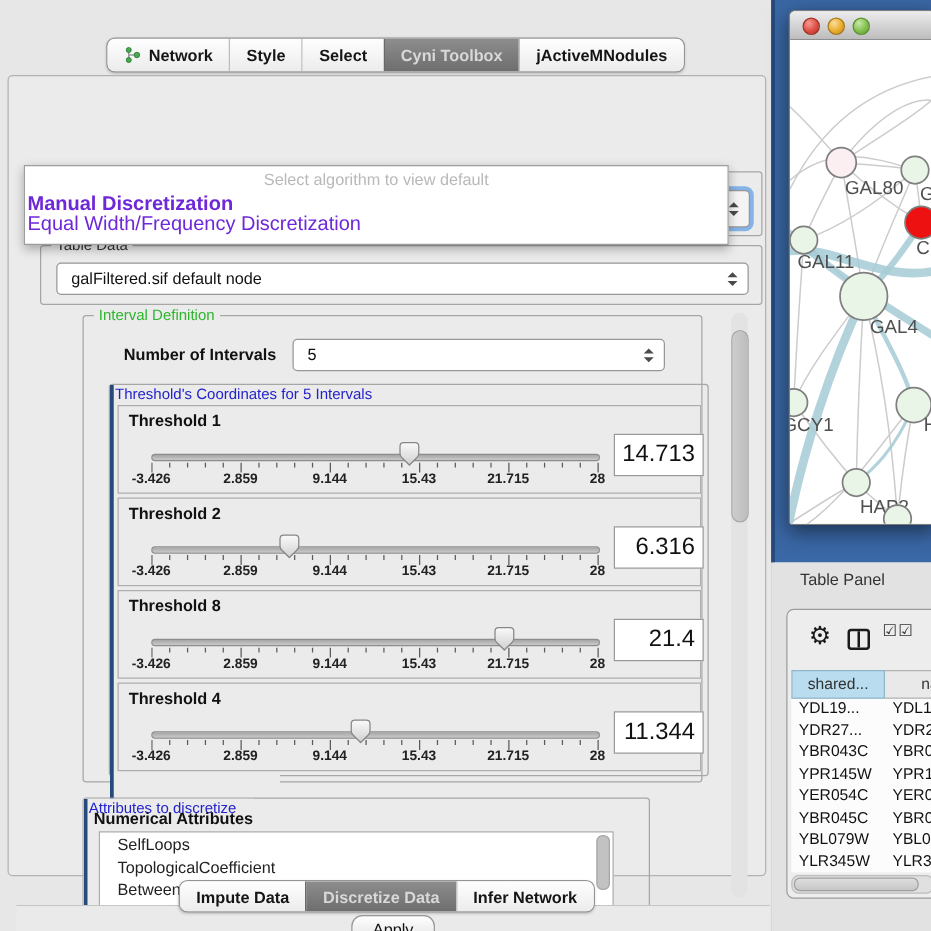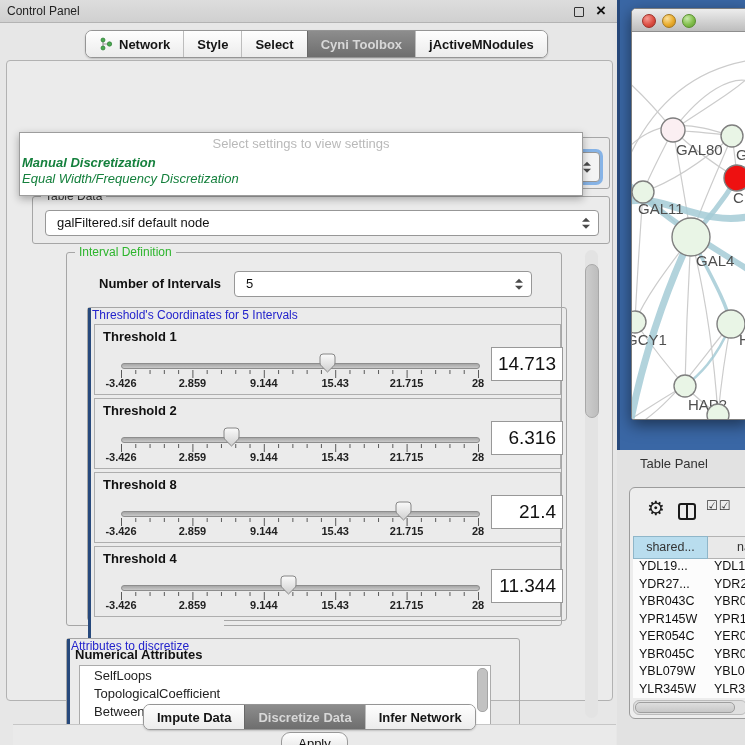--- a/index.html
+++ b/index.html
@@ -26,21 +26,21 @@
   .g-disc{left:14px;top:77px;width:576px;height:50px;}
   .combo{position:absolute;background:#fff;border:1px solid #979797;border-radius:4px;}
   .combo-text{position:absolute;left:11px;top:0;font-size:13px;color:#111;line-height:24px;white-space:nowrap;}
   .spin{position:absolute;right:8px;top:50%;transform:translateY(-50%);width:8px;}
   .spin .up{display:block;width:0;height:0;border-left:4px solid transparent;border-right:4px solid transparent;border-bottom:4.5px solid #4a4a4a;margin-bottom:2.5px;}
   .spin .dn{display:block;width:0;height:0;border-left:4px solid transparent;border-right:4px solid transparent;border-top:4.5px solid #4a4a4a;}
   .combo.algo{left:20px;top:92px;width:572px;height:28px;background:#f4f4f4;}
   .popup{position:absolute;left:13px;top:72px;width:562px;height:62px;background:#fff;border:1px solid #9d9d9d;
          box-shadow:0 3px 8px rgba(0,0,0,.30);z-index:40;}
   .p-prompt{position:absolute;left:0;top:3px;width:100%;text-align:center;font-size:13px;color:#b9b9b9;}
-  .pitem{position:absolute;left:2px;font-size:13px;color:#15803d;white-space:nowrap;font-style:italic;}
+  .pitem{position:absolute;left:2px;font-size:16px;color:#6d28d9;white-space:nowrap;}
   .pitem.pbold{font-weight:700;}
   .g-table{left:14px;top:136px;width:576px;height:46px;}
   .combo.tdc{left:12px;top:13px;width:552px;height:24px;}
   .viewport{position:absolute;left:13px;top:184px;width:560px;height:480px;overflow:hidden;}
   .g-int{left:35px;top:8px;width:494px;height:372px;}
   .noi-label{position:absolute;left:32px;top:23px;font-size:13px;font-weight:700;color:#111;}
   .combo.noi{left:167px;top:18px;width:296px;height:24px;}
   .g-thr{left:8px;top:54px;width:478px;height:312px;text-decoration:underline;}
   #thrList{position:absolute;left:6px;top:16px;right:5px;}
   .thrblock{position:relative;height:69px;margin-bottom:3px;border:1px solid #aeaeae;background:#ebebeb;}
@@ -104,25 +104,20 @@
       <stop offset="0" stop-color="#fafafa"></stop>
         <stop offset="0.55" stop-color="#e3e3e3"></stop>
         <stop offset="1" stop-color="#cfcfcf"></stop>
     </linearGradient>
   </defs>
 </svg>
 
 <div id="screen">
 
   <div class="lp">
-    <div class="titlebar">
-      <span class="tb-title">Control Panel</span>
-      <span class="float-ic"></span>
-      <span class="close-ic">×</span>
-    </div>
     <div class="tabstrip top" id="topTabs">
         <div class="seg">
           <span class="tabicon"><svg width="14" height="14" viewBox="0 0 14 14">
               <path d="M4 3 L4 11 M4 7 L10 7" stroke="#9a9a9a" stroke-width="1.2" fill="none"></path>
               <circle cx="4" cy="3" r="2" fill="#49a94f" stroke="#2d7a33" stroke-width="0.7"></circle>
               <circle cx="4" cy="11" r="2" fill="#49a94f" stroke="#2d7a33" stroke-width="0.7"></circle>
               <circle cx="10.5" cy="7" r="2.2" fill="#49a94f" stroke="#2d7a33" stroke-width="0.7"></circle>
             </svg></span>
           <span class="seglab">Network</span>
         </div>
@@ -146,21 +141,21 @@
       <div class="group g-disc">
         <span class="gtitle">Discretization Algorithm</span>
       </div>
       <div class="combo algo" id="algoCombo" style="box-shadow: rgb(134, 179, 230) 0px 0px 0px 3px;">
         <span class="spin">
             <span class="up"></span>
             <span class="dn"></span>
           </span>
       </div>
       <div class="popup">
-        <div class="p-prompt">Select settings to view settings</div>
+        <div class="p-prompt">Select algorithm to view default</div>
         <div id="popupItems">
             <div class="pitem pbold" style="top: 22px;">Manual Discretization</div>
             <div class="pitem" style="top: 38px;">Equal Width/Frequency Discretization</div>
           </div>
       </div>
 
       <div class="group g-table">
         <span class="gtitle">Table Data</span>
         <div class="combo tdc">
           <span class="combo-text">galFiltered.sif default node</span>

